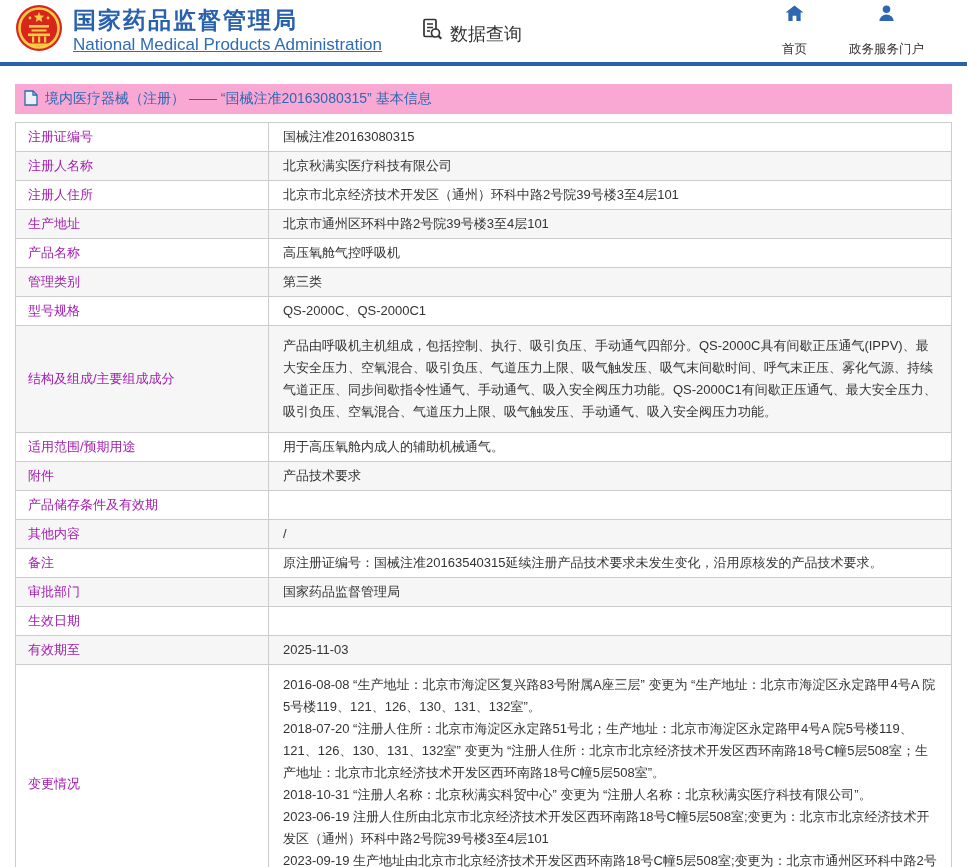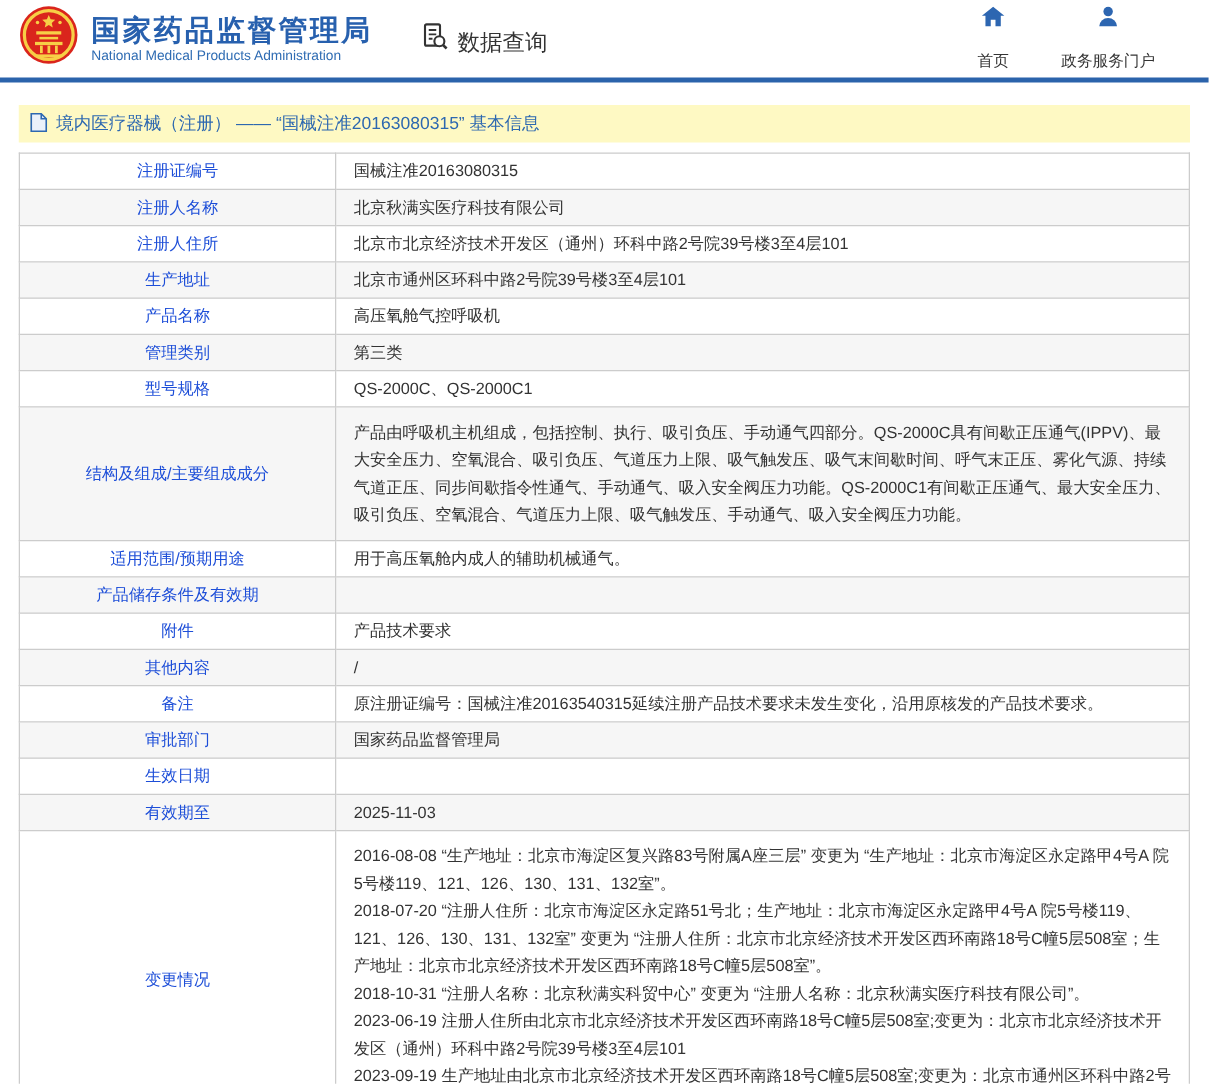--- a/index.html
+++ b/index.html
@@ -4,35 +4,35 @@
 <style>
   * { margin:0; padding:0; box-sizing:border-box; }
   html,body { width:967px; background:#ffffff; font-family:"Liberation Sans","DejaVu Sans",sans-serif; }
   body { height:867px; overflow:hidden; }
 
   
   .header { height:62px; display:flex; align-items:center; padding:0 15px; background:#ffffff; }
   .brand { display:flex; align-items:center; gap:10px; }
   .brand-text { display:flex; flex-direction:column; }
   .brand-title { color:#2760ae; font-size:23px; font-weight:bold; letter-spacing:2px; line-height:26px; }
-  .brand-sub { color:#2f6cb3; font-size:11px; margin-top:2px; }
+  .brand-sub { color:#2f6cb3; font-size:17px; margin-top:2px;text-decoration:underline; }
   .section-title { display:flex; align-items:flex-end; gap:6px; margin-left:38px; font-size:18px; color:#333; cursor:pointer; }
   .nav { margin-left:auto; display:flex; gap:42px; padding-right:28px; }
   .nav-item { display:flex; flex-direction:column; align-items:center; gap:16px; font-size:12.5px; color:#333; cursor:pointer; }
 
   .blue-bar { height:4px; background:#2b63ab; }
 
   
-  .breadcrumb { margin:18px 15px 8px 15px; background:#fef9c3; height:30px; display:flex; align-items:center; gap:7px; padding:0 9px; color:#2d68b0; font-size:14px; }
+  .breadcrumb { margin:18px 15px 8px 15px; background:#f9a8d4; height:30px; display:flex; align-items:center; gap:7px; padding:0 9px; color:#2d68b0; font-size:14px; }
 
   
   .info-table { margin:0 15px; width:937px; border-collapse:collapse; table-layout:fixed; font-size:13px; }
   .info-table td { border:1px solid #cccccc; height:27px; vertical-align:middle; background:#ffffff; }
   .info-table tr:nth-child(even) td { background:#f6f6f6; }
-  td.label { width:253px; text-align:center; padding:5px 12px; color:#1d4ed8; }
+  td.label { width:253px; text-align:left; padding:5px 12px; color:#a21caf; }
   td.value { padding:5px 14px; color:#333; line-height:18px;margin-left:17px; }
   td.multi { line-height:22px; padding:9px 14px; white-space:pre-line; }
 </style>
 </head>
 <body>
 
 <div class="header">
   <div class="brand">
     <span>
       <svg width="48" height="52" viewBox="0 0 48 52">
@@ -135,26 +135,26 @@
     </tr>
     <tr>
       <td class="label">结构及组成/主要组成成分</td>
       <td class="value multi">产品由呼吸机主机组成，包括控制、执行、吸引负压、手动通气四部分。QS-2000C具有间歇正压通气(IPPV)、最大安全压力、空氧混合、吸引负压、气道压力上限、吸气触发压、吸气末间歇时间、呼气末正压、雾化气源、持续气道正压、同步间歇指令性通气、手动通气、吸入安全阀压力功能。QS-2000C1有间歇正压通气、最大安全压力、吸引负压、空氧混合、气道压力上限、吸气触发压、手动通气、吸入安全阀压力功能。</td>
     </tr>
     <tr>
       <td class="label">适用范围/预期用途</td>
       <td class="value">用于高压氧舱内成人的辅助机械通气。</td>
     </tr>
     <tr>
+      <td class="label">附件</td>
+      <td class="value">产品技术要求</td>
+    </tr>
+    <tr>
       <td class="label">产品储存条件及有效期</td>
       <td class="value"></td>
-    </tr>
-    <tr>
-      <td class="label">附件</td>
-      <td class="value">产品技术要求</td>
     </tr>
     <tr>
       <td class="label">其他内容</td>
       <td class="value">/</td>
     </tr>
     <tr>
       <td class="label">备注</td>
       <td class="value">原注册证编号：国械注准20163540315延续注册产品技术要求未发生变化，沿用原核发的产品技术要求。</td>
     </tr>
     <tr>

